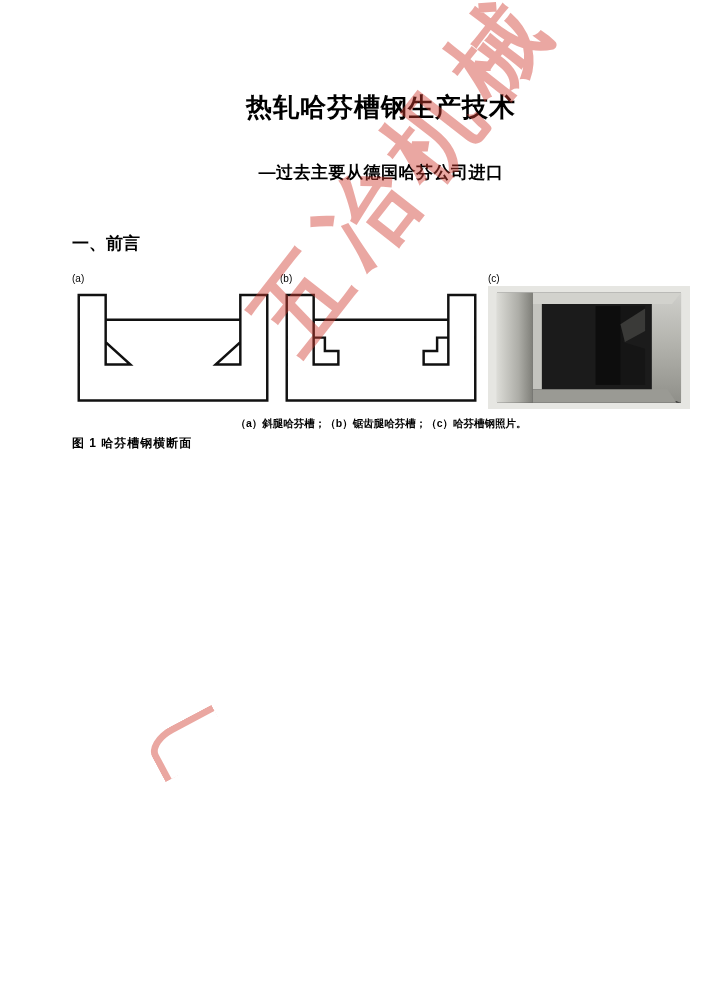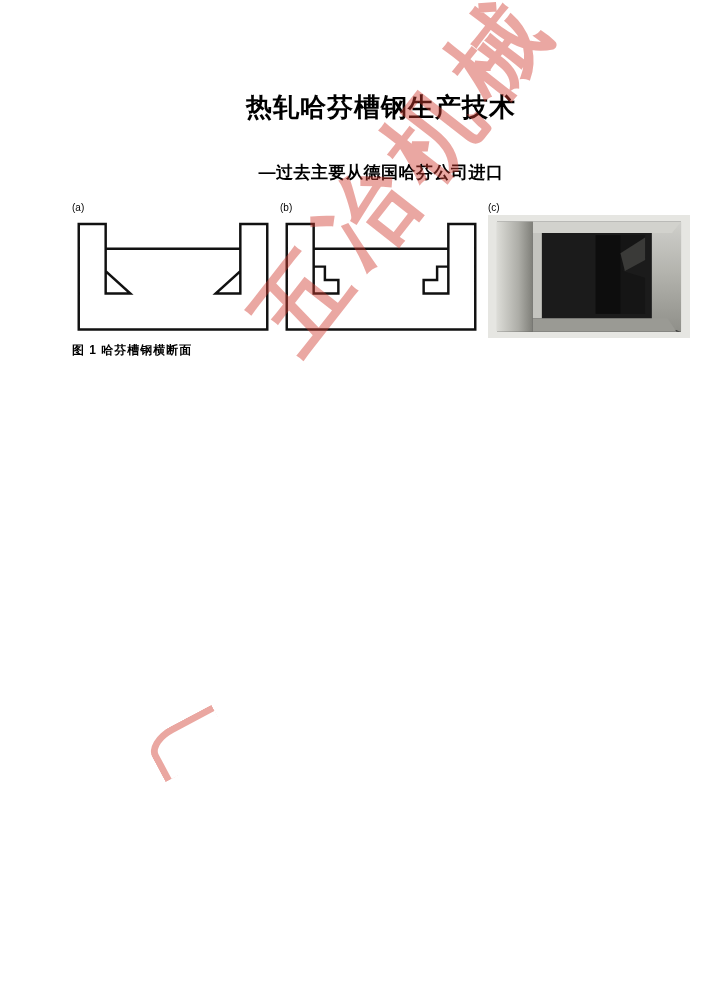--- a/index.html
+++ b/index.html
@@ -135,20 +135,21 @@
 </style>
 </head>
 <body>
 
 <div class="page">
 
   <h1 class="doc-title">热轧哈芬槽钢生产技术</h1>
 
   <div class="doc-subtitle">—过去主要从德国哈芬公司进口</div>
 
+  <h2 class="section-heading">一、前言</h2>
 
 
   <div class="figure-block">
     <div class="fig-panels">
 
       <div class="fig-panel">
         <span class="fig-tag">(a)</span>
         <svg class="fig-svg" viewBox="0 0 180 110" preserveAspectRatio="xMidYMid meet">
           <path d="M6 8 L6 102 L174 102 L174 8 L150 8 L150 70 L128 70 L150 50 L150 30 L30 30 L30 50 L52 70 L30 70 L30 8 Z" fill="none" stroke="#111" stroke-width="2.2" stroke-linejoin="miter"></path>
         </svg>
@@ -184,20 +185,21 @@
           <polygon points="40,92 160,92 168,104 40,104" fill="#9a9a94"></polygon>
           <polygon points="96,18 140,18 140,38 120,50 140,56 140,88 96,88" fill="#151515"></polygon>
           <polygon points="96,18 118,18 118,88 96,88" fill="#0d0d0d"></polygon>
           <polygon points="118,34 140,20 140,40 122,50" fill="#3a3a38"></polygon>
           <polygon points="40,16 48,16 48,92 40,92" fill="#c4c4bf"></polygon>
         </svg>
       </div>
 
     </div>
 
+    <div class="fig-caption-sub">（a）斜腿哈芬槽；（b）锯齿腿哈芬槽；（c）哈芬槽钢照片。</div>
     <div class="fig-caption-main">图 1   哈芬槽钢横断面</div>
   </div>
 
 
 </div>
 
 <div class="watermark">
   <div class="wm-text wm-main">五冶机械</div>
   <div class="wm-stroke"></div>
 </div>

